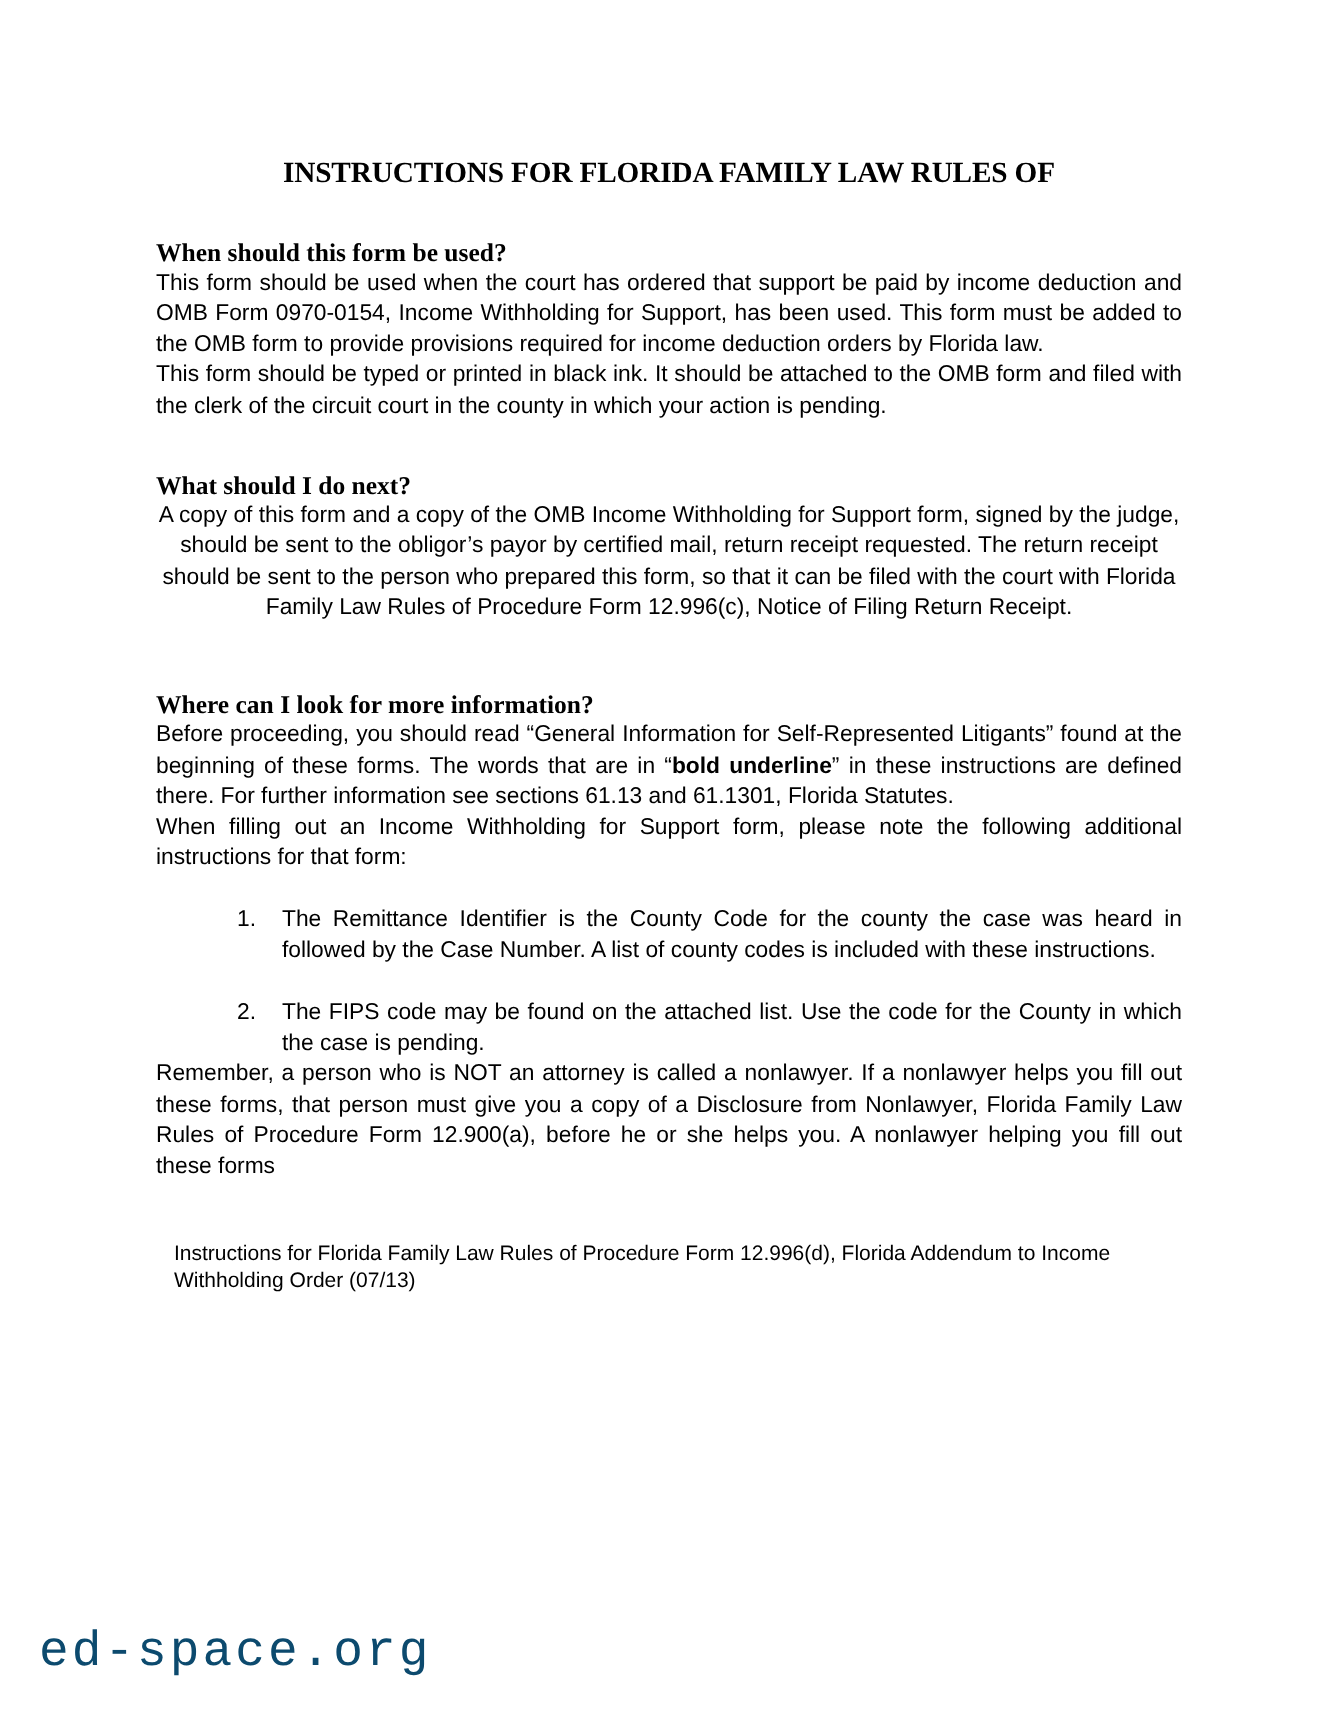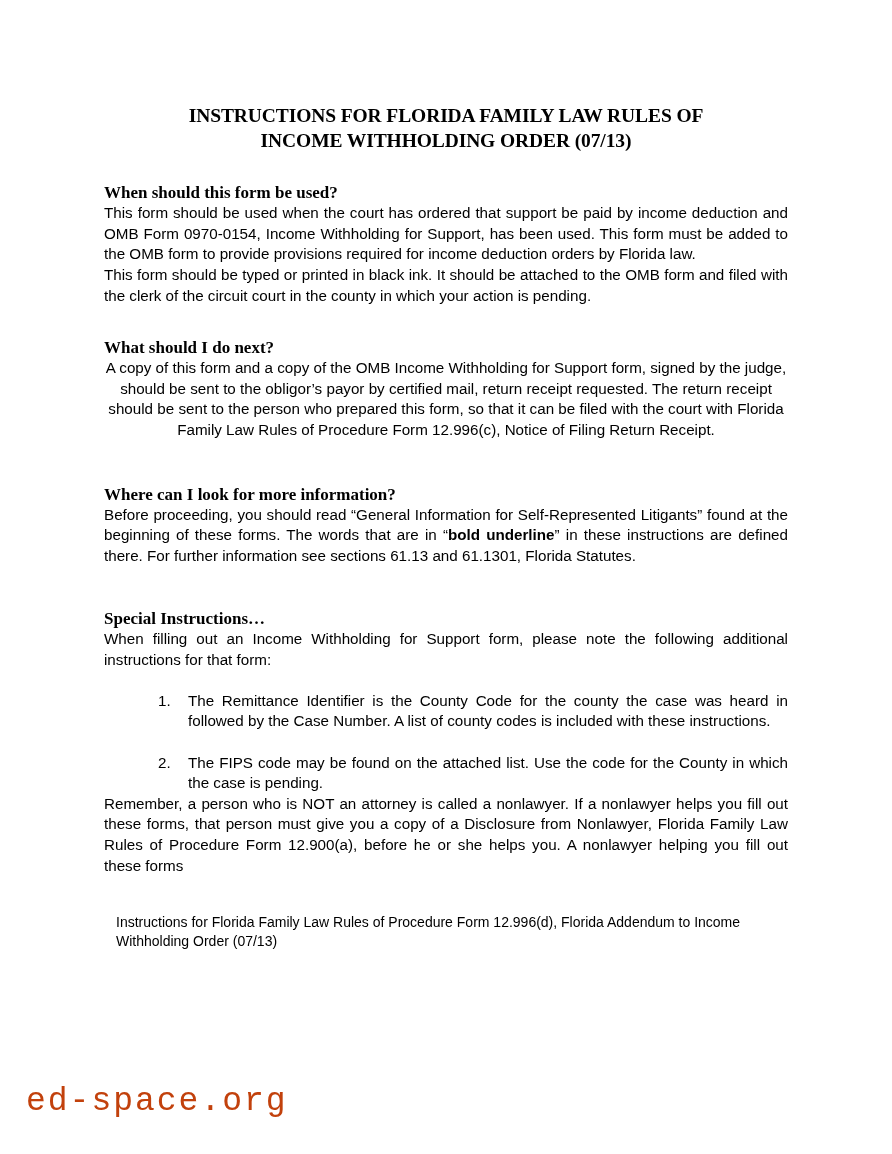--- a/index.html
+++ b/index.html
@@ -114,50 +114,48 @@
   }
 
   
   .watermark {
     position: absolute;
     left: 26px;
     top: 1083px;
     font-family: "Liberation Mono", "DejaVu Sans Mono", monospace;
     font-size: 33px;
     letter-spacing: 2px;
-    color: #c2410c;
+    color: #0c4a6e;
     white-space: nowrap;
   }
 </style>
 </head>
 <body>
 
 <div class="page">
   <div class="content">
 
     <h1 class="doc-title">
       <span class="tline">INSTRUCTIONS FOR FLORIDA FAMILY LAW RULES OF</span>
-      <span class="tline">INCOME WITHHOLDING ORDER (07/13)</span>
     </h1>
 
     <h2 class="section-heading h-when">When should this form be used?</h2>
 
     <p class="body p-intro1"><span>This form should be used when the court has ordered that support be paid by income deduction and OMB Form 0970-0154, Income Withholding for Support, has been used. This form must be added to the OMB form to provide provisions required for income deduction orders by Florida law.</span></p>
 
     <p class="body p-intro2"><span>This form should be typed or printed in black ink. It should be attached to the OMB form and </span><b>filed</b><span> with the clerk of the circuit court in the county in which your action is pending.</span></p>
 
     <h2 class="section-heading h-next">What should I do next?</h2>
 
     <p class="body left p-next1"><span>A copy of this form and a copy of the OMB Income Withholding for Support form, signed by the judge, should be sent to the </span><b>obligor’s</b><span> payor by certified mail, return receipt requested. The return receipt should be sent to the person who prepared this form, so that it can be filed with the court with Florida Family Law Rules of Procedure Form 12.996(c), </span><b>Notice of Filing Return Receipt.</b></p>
 
     <h2 class="section-heading h-where">Where can I look for more information?</h2>
 
     <p class="body p-where1"><b>Before proceeding, you should read “General Information for Self-Represented Litigants” found at the beginning of these forms.</b><span>  The words that are in </span><b>“</b><span class="bu">bold underline</span><b>”</b><span> in these instructions are defined there. For further information see sections 61.13 and 61.1301, Florida Statutes.</span></p>
 
-    <h2 class="section-heading h-special">Special Instructions…</h2>
 
     <p class="body p-special1"><span>When filling out an Income Withholding for Support form, please note the following additional instructions for that form:</span></p>
 
     <ol class="numlist">
       <li><span class="num">1.</span><span> The Remittance Identifier is the County Code for the county the case was heard in followed by the Case Number.  A list of county codes is included with these instructions.</span></li>
       <li><span class="num">2.</span><span>The FIPS code may be found on the attached list.  Use the code for the County in which the case is pending.</span></li>
     </ol>
 
     <p class="body p-remember"><span>Remember, a person who is NOT an attorney is called a nonlawyer. If a nonlawyer helps you fill out these forms, that person must give you a copy of a </span><b>Disclosure from Nonlawyer</b><span>, Florida Family Law Rules of Procedure Form 12.900(a), before he or she helps you. A nonlawyer helping you fill out these forms</span></p>
 

